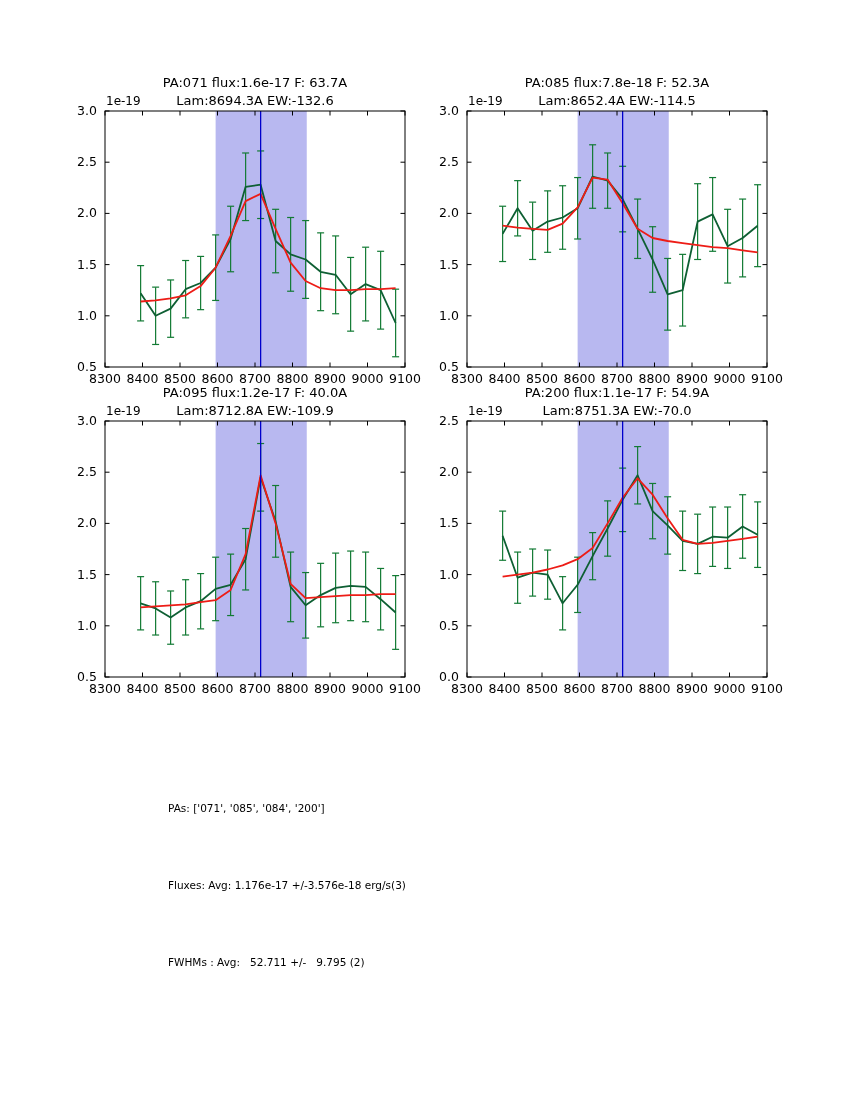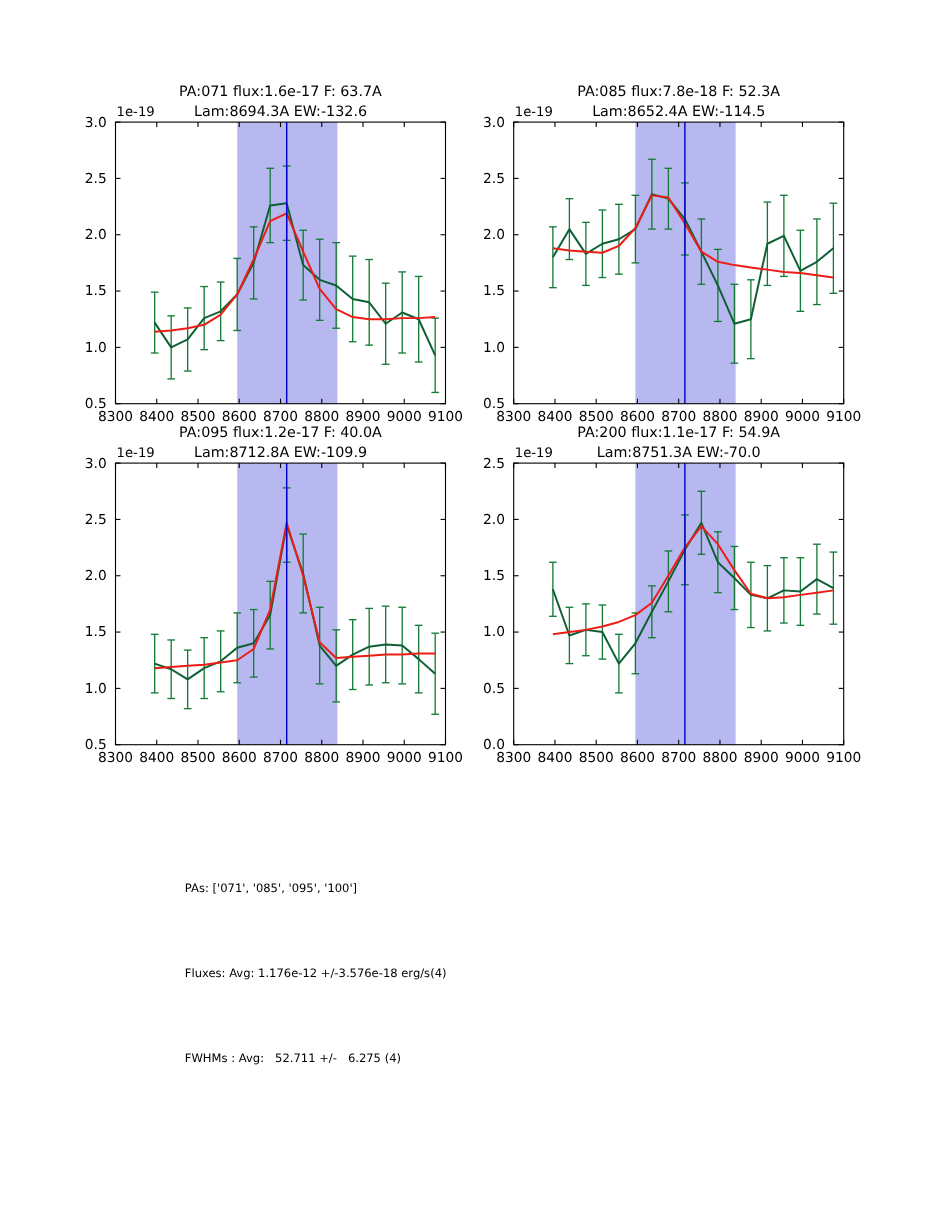--- a/index.html
+++ b/index.html
@@ -449,19 +449,19 @@
       <text x="57" y="106.19999999999999" font-size="12.5" text-anchor="end" fill="#000000" font-family="&quot;DejaVu Sans&quot;,&quot;Liberation Sans&quot;,sans-serif">2.0</text>
       <line x1="65" y1="51" x2="69.5" y2="51" stroke="#000000" stroke-width="1"></line>
       <line x1="365" y1="51" x2="360.5" y2="51" stroke="#000000" stroke-width="1"></line>
       <text x="57" y="55" font-size="12.5" text-anchor="end" fill="#000000" font-family="&quot;DejaVu Sans&quot;,&quot;Liberation Sans&quot;,sans-serif">2.5</text>
       <text x="215" y="27" font-size="13" text-anchor="middle" fill="#000000" font-family="&quot;DejaVu Sans&quot;,&quot;Liberation Sans&quot;,sans-serif">PA:200 flux:1.1e-17 F: 54.9A</text>
       <text x="215" y="45" font-size="13" text-anchor="middle" fill="#000000" font-family="&quot;DejaVu Sans&quot;,&quot;Liberation Sans&quot;,sans-serif">Lam:8751.3A EW:-70.0</text>
       <text x="66" y="45" font-size="12" text-anchor="start" fill="#000000" font-family="&quot;DejaVu Sans&quot;,&quot;Liberation Sans&quot;,sans-serif">1e-19</text>
     </svg>
 
   <div class="summary">
-    <div>PAs: ['071', '085', '095', '100']</div>
-    <div>Fluxes: Avg: 1.176e-12 +/-3.576e-18 erg/s(4)</div>
-    <div>FWHMs : Avg:   52.711 +/-   6.275 (4)</div>
+    <div>PAs: ['071', '085', '084', '200']</div>
+    <div>Fluxes: Avg: 1.176e-17 +/-3.576e-18 erg/s(3)</div>
+    <div>FWHMs : Avg:   52.711 +/-   9.795 (2)</div>
     
     
   </div>
 </div>
 
 </body></html>

